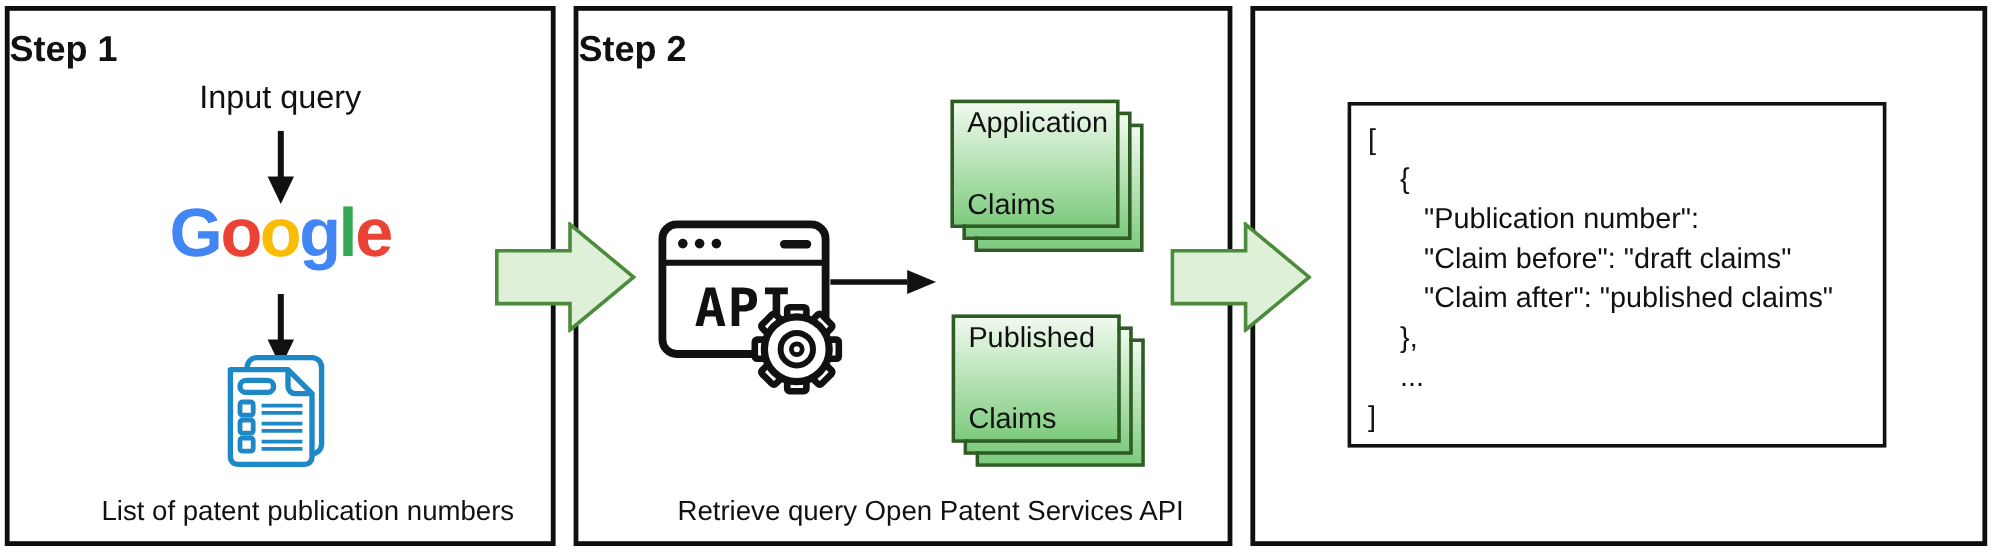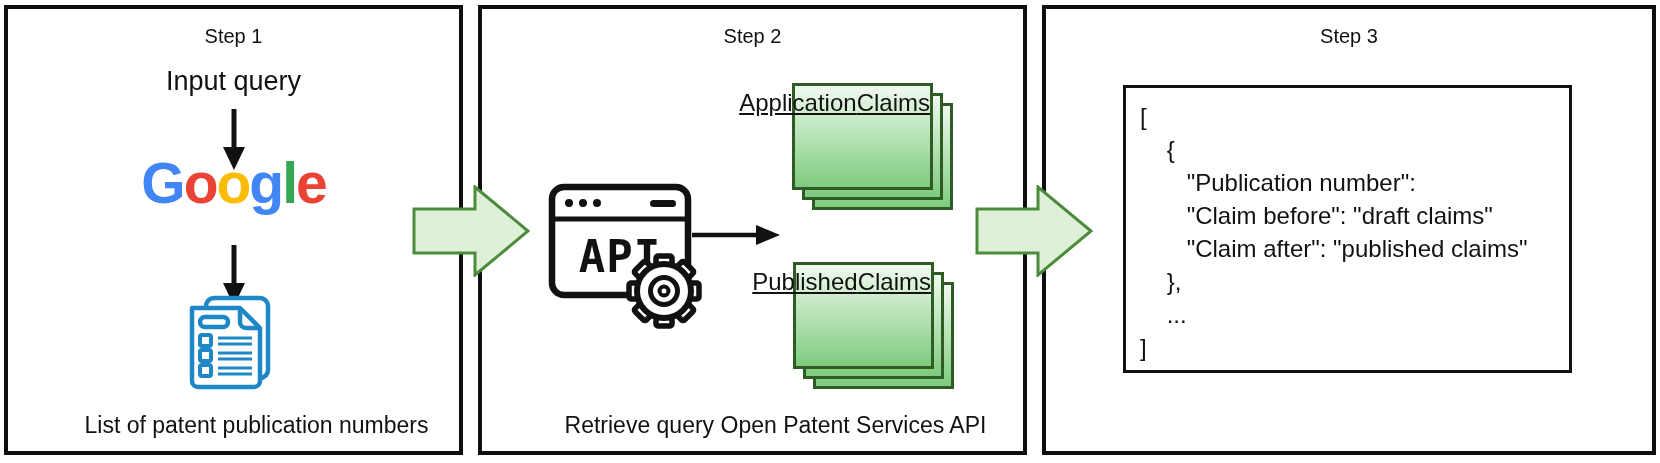--- a/index.html
+++ b/index.html
@@ -6,45 +6,45 @@
   .stage{position:relative;width:1660px;height:463px;background:#fff;
          font-family:"Liberation Sans",sans-serif;color:#111;overflow:hidden;}
 
   
   .panel{position:absolute;top:5px;height:450px;border:4px solid #0f0f0f;
          background:#fff;box-sizing:border-box;z-index:1;}
   #panel1{left:4px;width:459px;}
   #panel2{left:478px;width:549px;}
   #panel3{left:1042px;width:614px;}
 
-  .step-title{position:absolute;top:16px;left:0;right:0;margin:0;text-align:center;
-              font-size:20px;font-weight:normal;}
+  .step-title{position:absolute;top:16px;left:0;right:0;margin:0;
+              font-size:30px;font-weight:bold;}
   .caption{position:absolute;bottom:12px;left:0;right:0;text-align:center;font-size:23px;padding-left:46px;}
 
   
   .subtitle{position:absolute;top:57px;left:0;right:0;text-align:center;font-size:27px;}
   .vert-arrow{position:absolute;left:50%;transform:translateX(-50%);}
   .va1{top:100px;} .va2{top:236px;}
   .google-logo{position:absolute;top:146px;left:0;right:0;text-align:center;line-height:1;}
-  .gword{font-size:57px;font-weight:bold;letter-spacing:-2px;}
+  .gword{font-size:57px;font-weight:bold;letter-spacing:-2px;margin-top:11px;}
   .gl-0,.gl-3{color:#4285F4;} .gl-1,.gl-5{color:#EA4335;} .gl-2{color:#FBBC05;} .gl-4{color:#34A853;}
   .gsub{font-size:17px;font-weight:bold;margin-top:-3px;transform:translateX(-9px);}
   .doc-icon{position:absolute;top:286px;left:50%;transform:translateX(-50%);}
 
   
   .api-icon{position:absolute;left:64px;top:170px;}
   .h-arrow{position:absolute;left:208px;top:211px;}
   .claims-stack{position:absolute;width:165px;height:131px;}
   #stack-application{left:310px;top:74px;}
   #stack-published{left:311px;top:253px;}
   .claim-layer{position:absolute;width:141px;height:107px;box-sizing:border-box;
                border:3px solid #2E5C24;background:linear-gradient(#F0FAEE,#7ECB7E);}
   .layer-3{left:20px;top:20px;} .layer-2{left:10px;top:10px;}
-  .layer-front{left:0;top:0;display:flex;flex-direction:row;justify-content:flex-end;
-               padding-left:11px;font-size:24px;line-height:33px;text-decoration:underline;}
+  .layer-front{left:0;top:0;display:flex;flex-direction:column;justify-content:space-between;
+               padding-left:11px;font-size:24px;line-height:33px;}
 
   
   .code-box{position:absolute;left:77px;top:76px;width:449px;height:288px;box-sizing:border-box;
             border:3px solid #111;background:#fff;padding:12px 4px 0 14px;}
   .code-line{font-size:24px;line-height:33px;white-space:pre;}
 
   
   .flow-arrow{position:absolute;top:185px;z-index:5;}
   #flow-arrow-1{left:412px;} #flow-arrow-2{left:975px;}
 </style>
@@ -144,21 +144,20 @@
       <div class="claim-layer layer-front">
         <div>Published</div>
         <div>Claims</div>
       </div>
     </div>
 
     <div class="caption">Retrieve query Open Patent Services API</div>
   </section>
 
   <section class="panel" id="panel3">
-    <h2 class="step-title">Step 3</h2>
 
     <div class="code-box">
       <div class="code-line">[</div>
       <div class="code-line">    {</div>
       <div class="code-line">       "Publication number":</div>
       <div class="code-line">       "Claim before": "draft claims"</div>
       <div class="code-line">       "Claim after": "published claims"</div>
       <div class="code-line">    },</div>
       <div class="code-line">    ...</div>
       <div class="code-line">]</div>

